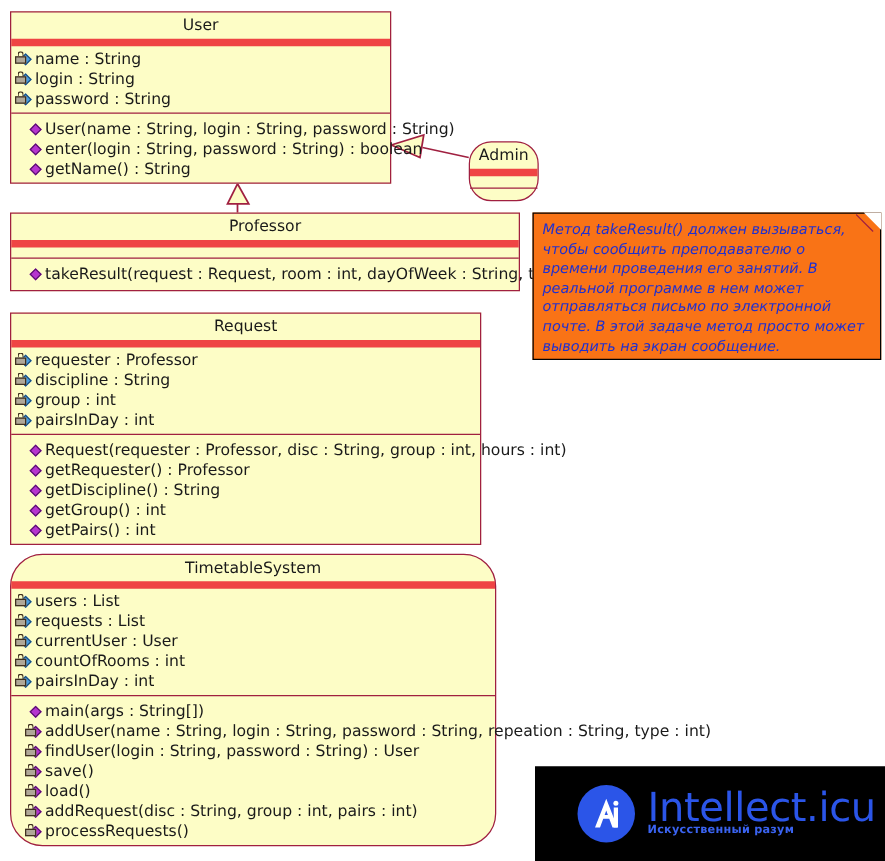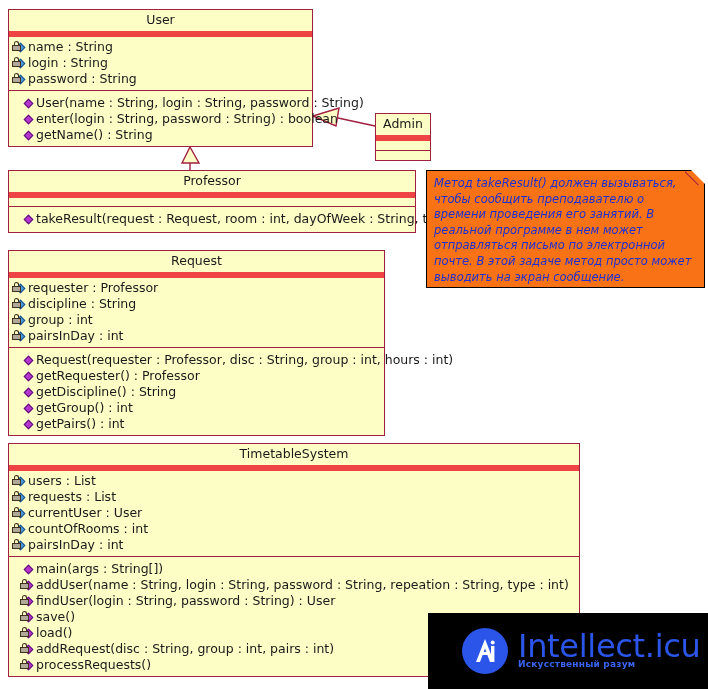--- a/index.html
+++ b/index.html
@@ -270,21 +270,21 @@
       </div>
       <div class="member">
         <span class="vis meth">
             <span class="diamond"></span>
           </span>
         <span class="mlabel">getName() : String</span>
       </div>
     </div>
   </div>
 
-  <div class="uml-class" style="left:375px; top:113px; width:56px;">
+  <div class="uml-class" style="left:375px; top:113px; width:56px;border-radius:18px;">
     <div class="uml-title">Admin</div>
     <div class="compartment empty"></div>
     <div class="compartment empty"></div>
   </div>
 
   <div class="uml-class" style="left:8px; top:170px; width:408px;">
     <div class="uml-title">Professor</div>
     <div class="compartment empty" style="height:8px;"></div>
     <div class="compartment" style="padding-top:4px; padding-bottom:5px;">
       <div class="member">
@@ -373,21 +373,21 @@
       </div>
       <div class="member">
         <span class="vis meth">
             <span class="diamond"></span>
           </span>
         <span class="mlabel">getPairs() : int</span>
       </div>
     </div>
   </div>
 
-  <div class="uml-class" style="left:8px; top:443px; width:572px;">
+  <div class="uml-class" style="left:8px; top:443px; width:389px;border-radius:26px;">
     <div class="uml-title">TimetableSystem</div>
     <div class="compartment">
       <div class="member">
         <span class="vis attr">
             <span class="diamond"></span>
             <span class="lock">
               <span class="shackle"></span>
               <span class="body"></span>
             </span>
           </span>

